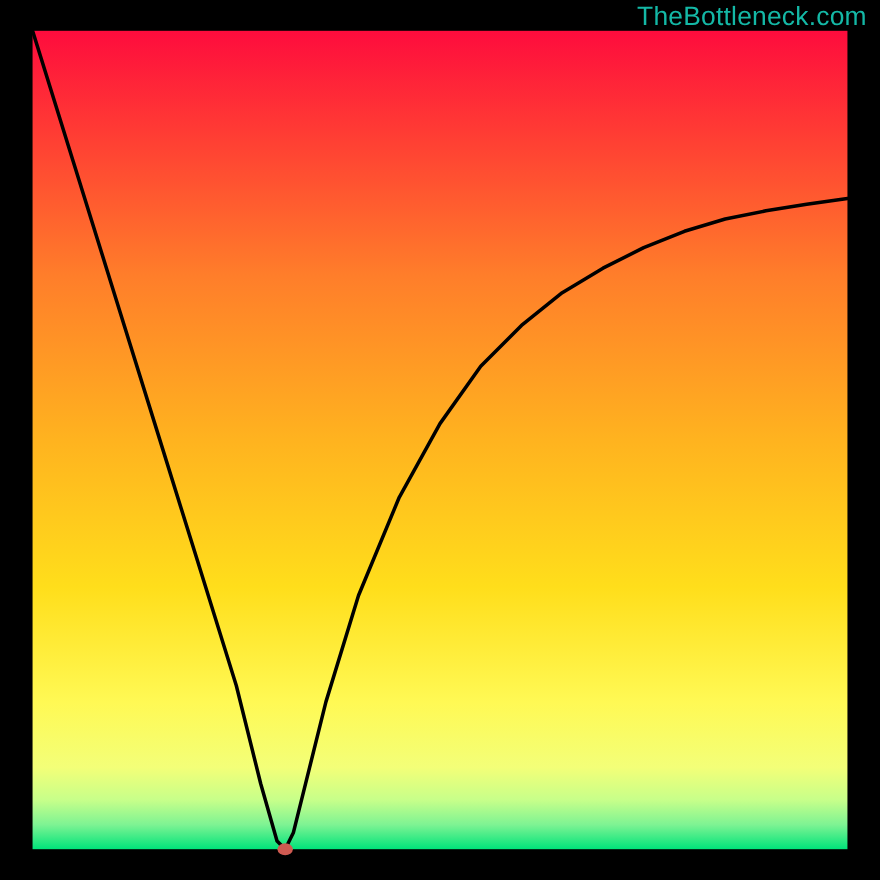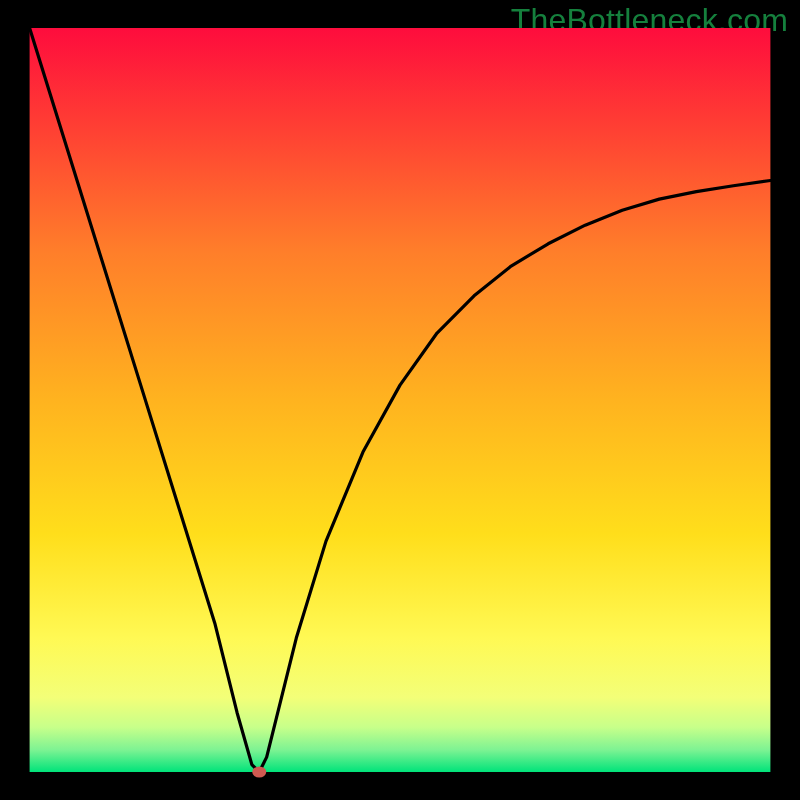--- a/index.html
+++ b/index.html
@@ -14,22 +14,22 @@
   .stage {
     position: relative;
     width: 800px;
     height: 800px;
     background: #000;
   }
   .watermark {
     position: absolute;
     top: 2px;
     right: 12px;
-    color: #15803d;
-    font-size: 32px;
+    color: #14b8a6;
+    font-size: 24px;
     font-weight: 500;
     letter-spacing: 0.2px;
     user-select: none;
     text-align: center;
   }
   svg {
     position: absolute;
     top: 0;
     left: 0;
   }

